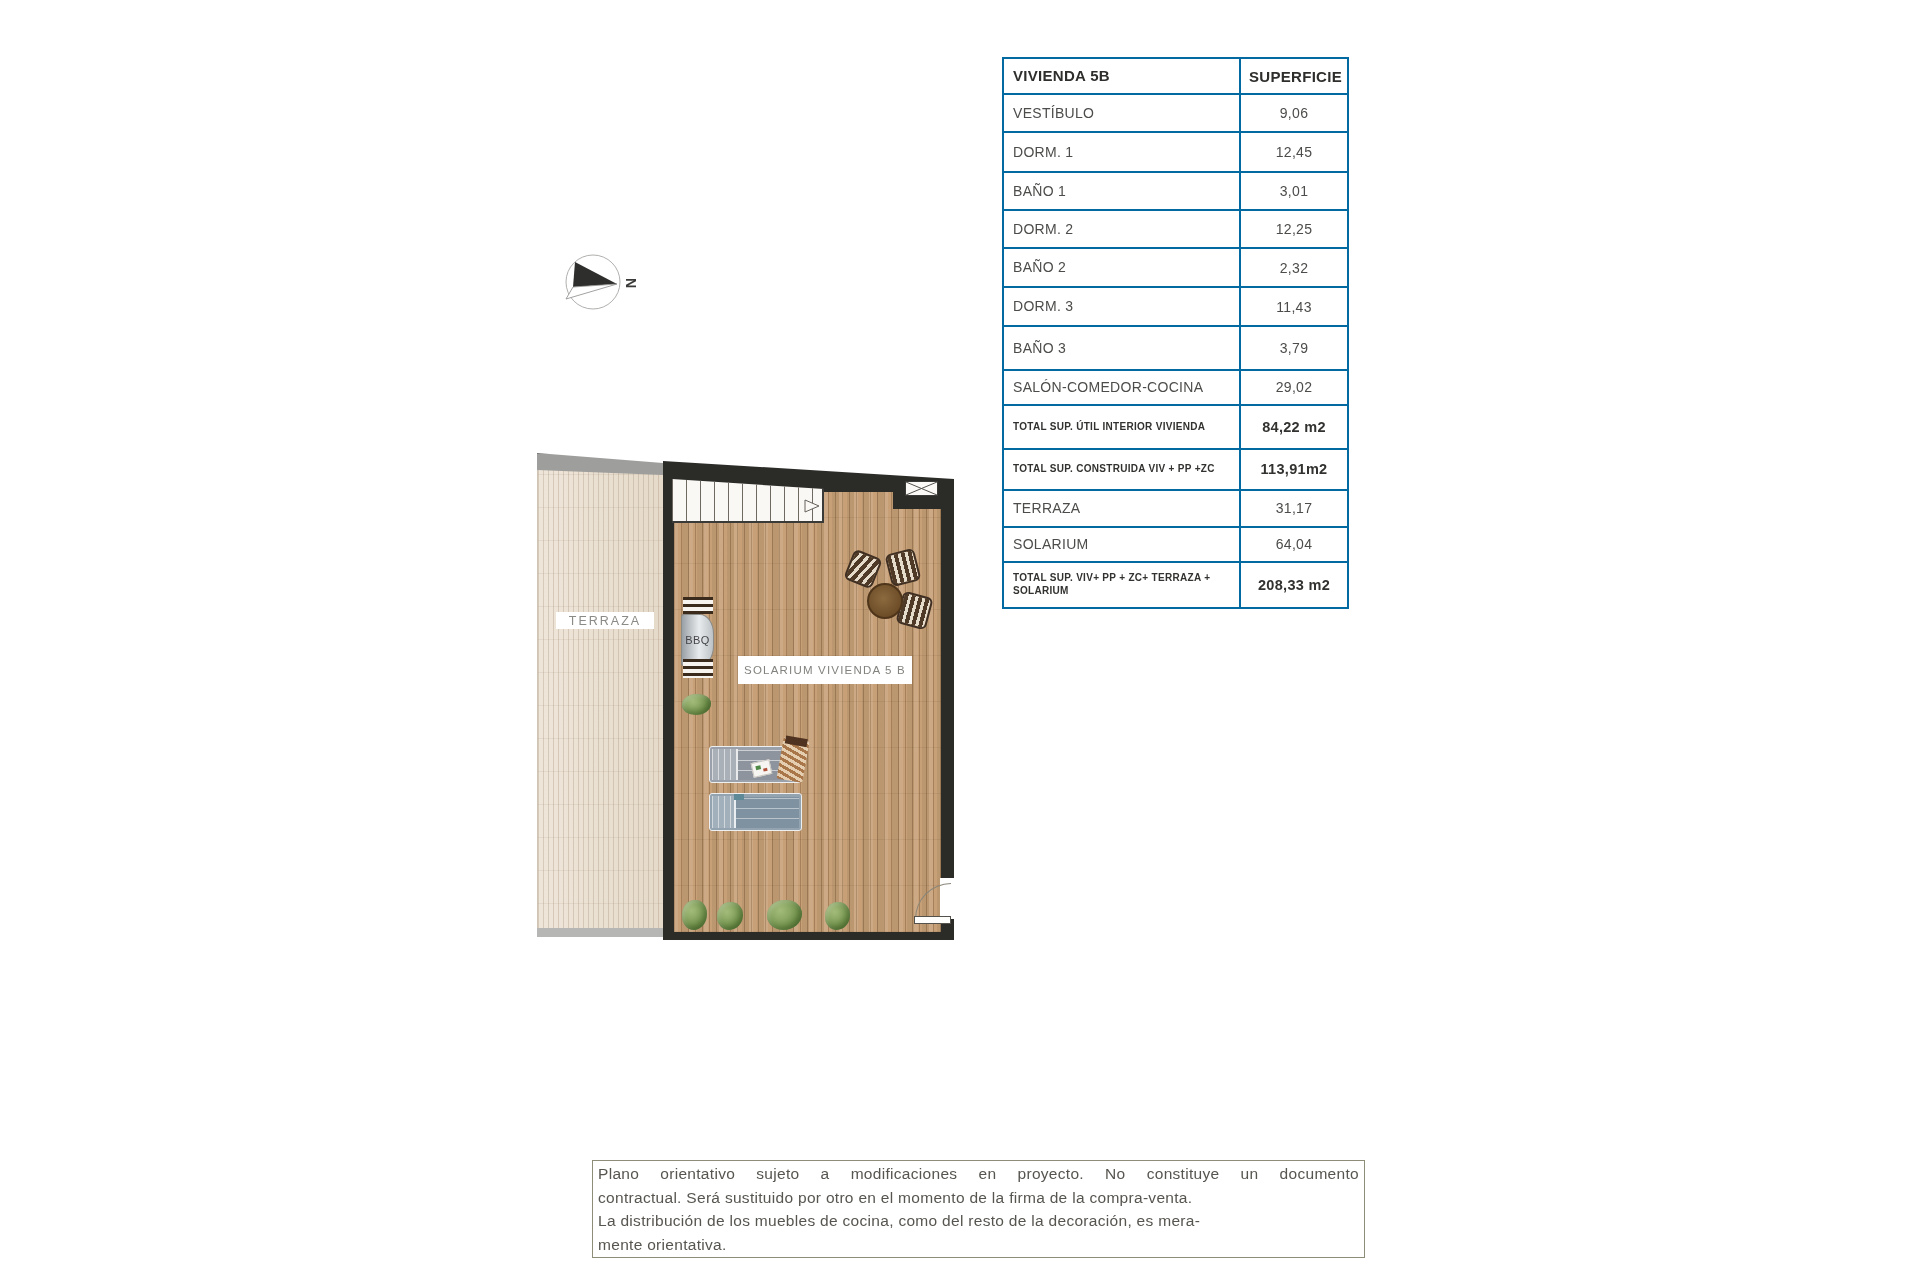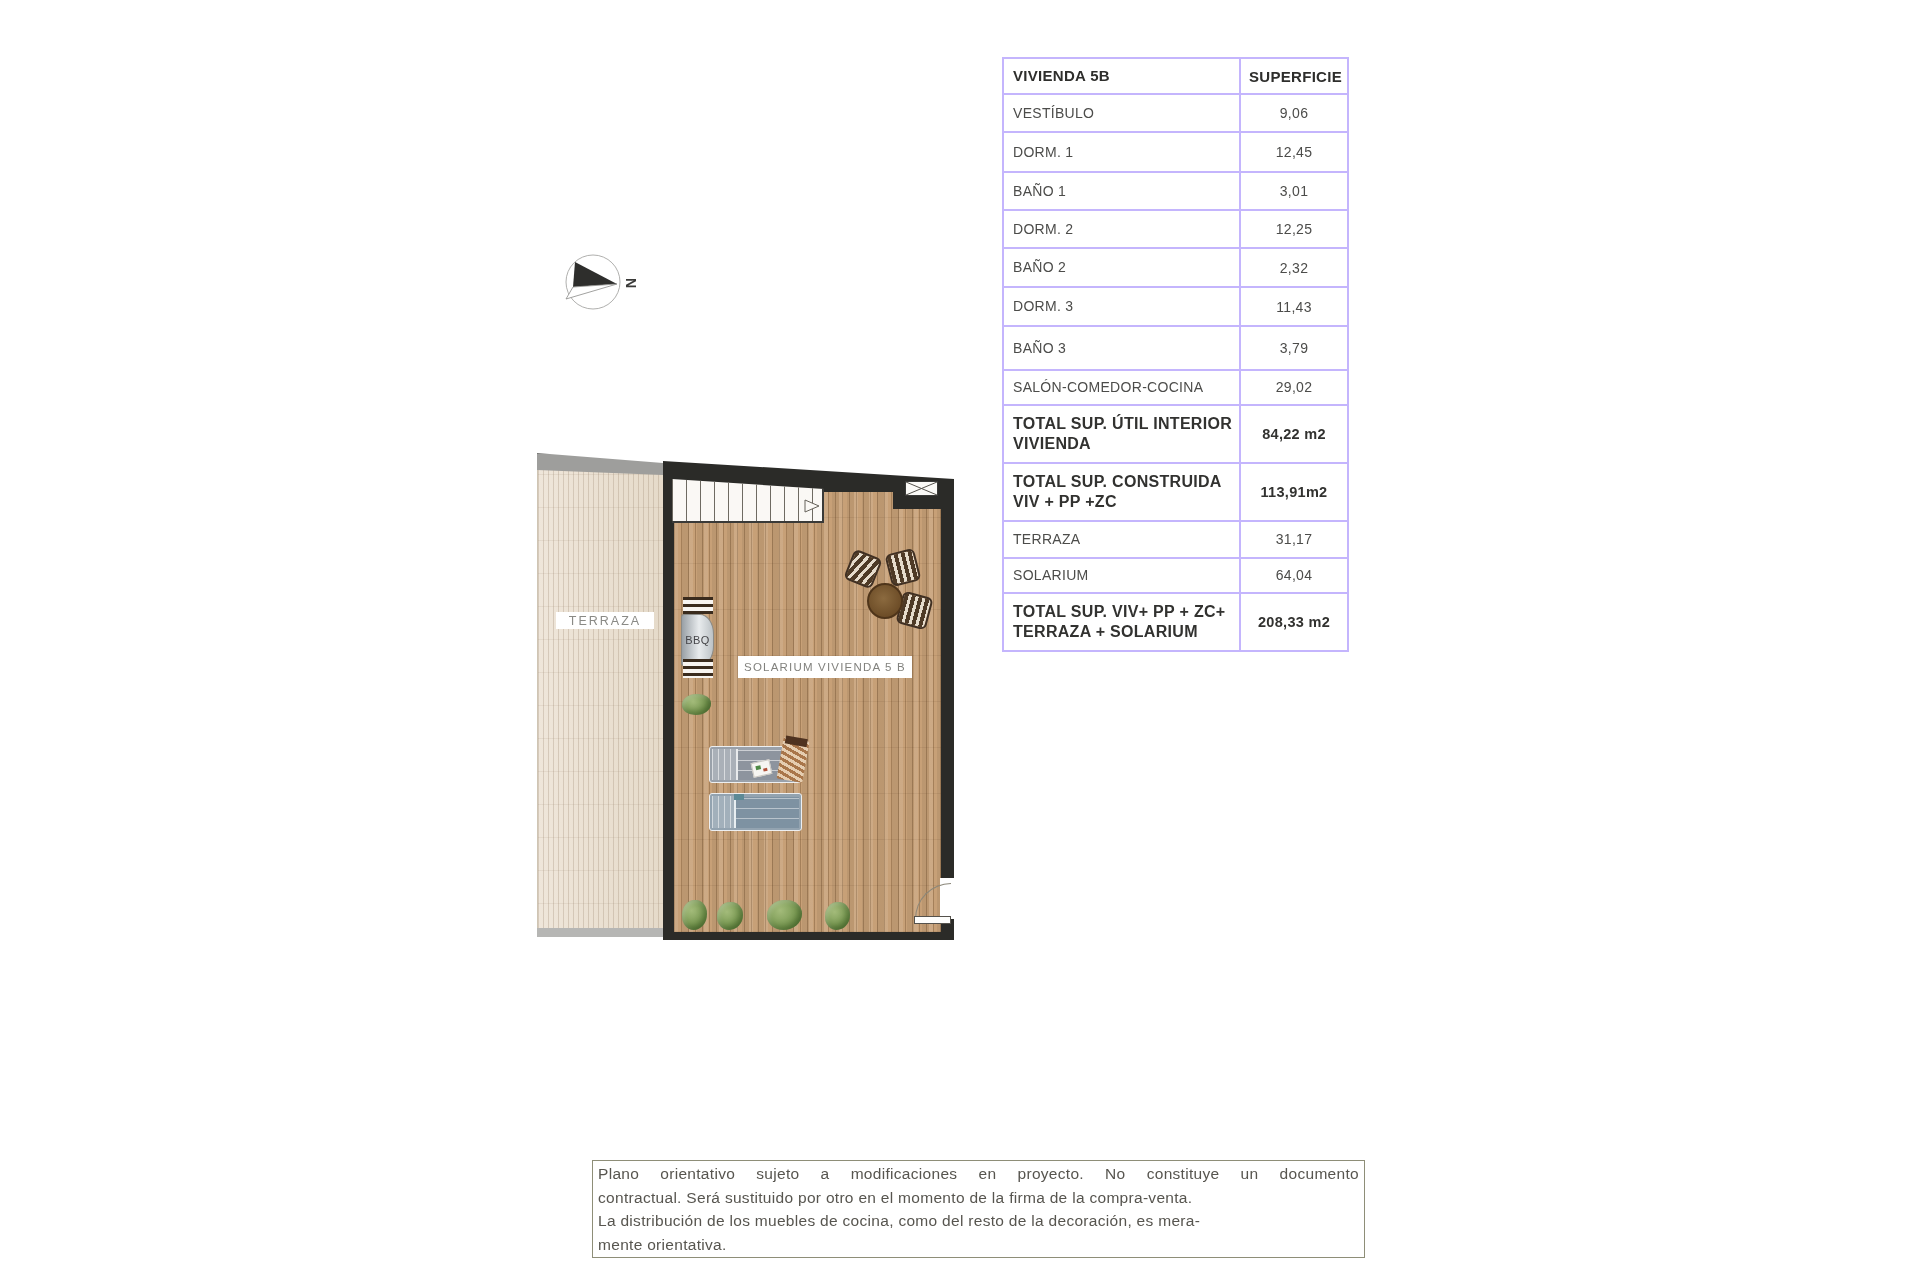--- a/index.html
+++ b/index.html
@@ -9,27 +9,27 @@
     -webkit-font-smoothing:antialiased;
   }
 
   
   #area-table{
     position:absolute;left:1002px;top:57px;
     border-collapse:collapse;table-layout:fixed;width:345px;
     color:#4c4c4a;font-size:14px;letter-spacing:.3px;
   }
   #area-table td{
-    border:2px solid #c4b5fd;vertical-align:middle;
+    border:2px solid #0369a1;vertical-align:middle;
     padding:8px;overflow:hidden;margin-top:48px;
   }
   #area-table td.lbl{padding-left:9px;padding-right:4px;line-height:1.2;}
   #area-table td.val{text-align:center;}
   #area-table tr.hdr td{font-weight:bold;color:#2e2e2c;font-size:15px;}
-  #area-table tr.bold td{font-weight:bold;color:#323230;font-size:16px;line-height:1.25;}
+  #area-table tr.bold td{font-weight:bold;color:#323230;font-size:10px;line-height:1.25;}
   #area-table tr.bold td.val{font-size:14.5px;}
 
   
   #compass{position:absolute;left:556px;top:246px;width:74px;height:74px;}
   #compass-n{
     position:absolute;left:617px;top:272px;width:22px;height:22px;
     font-weight:bold;font-size:14px;color:#3a3a38;text-align:center;
     transform:rotate(90deg);
   }
 
@@ -106,21 +106,21 @@
     background:repeating-linear-gradient(110deg,#4e3a26 0 4px,#e6dccc 4px 7px);}
   .chair-2{left:351px;top:101px;width:30px;height:33px;transform:rotate(-14deg);
     background:repeating-linear-gradient(90deg,#4e3a26 0 4px,#e6dccc 4px 7px);}
   .chair-3{left:362px;top:144px;width:31px;height:33px;transform:rotate(15deg);
     background:repeating-linear-gradient(90deg,#4e3a26 0 4px,#e6dccc 4px 7px);}
 
   .plan-label{
     background:#ffffff;display:flex;align-items:center;justify-content:center;
     color:#82827e;white-space:nowrap;
   }
-  .solarium-label{left:201px;top:206px;width:174px;height:22px;font-size:11.5px;letter-spacing:1.2px;}
+  .solarium-label{left:201px;top:206px;width:174px;height:28px;font-size:11.5px;letter-spacing:1.2px;}
   .terraza-label{left:19px;top:162px;width:98px;height:17px;font-size:12.5px;letter-spacing:2px;color:#8a8a86;}
 
   .plant{
     border-radius:52% 46% 55% 48%;
     background:radial-gradient(circle at 38% 35%, #a3bb7a, #7b9a54 55%, #5f7f3f 85%);
     box-shadow:inset -3px -3px 6px rgba(40,70,20,.45), inset 2px 2px 4px rgba(255,255,255,.28);
   }
   .plant-top{left:145px;top:244px;width:29px;height:21px;}
   .plant-b1{left:145px;top:450px;width:25px;height:30px;}
   .plant-b2{left:180px;top:452px;width:26px;height:28px;}

